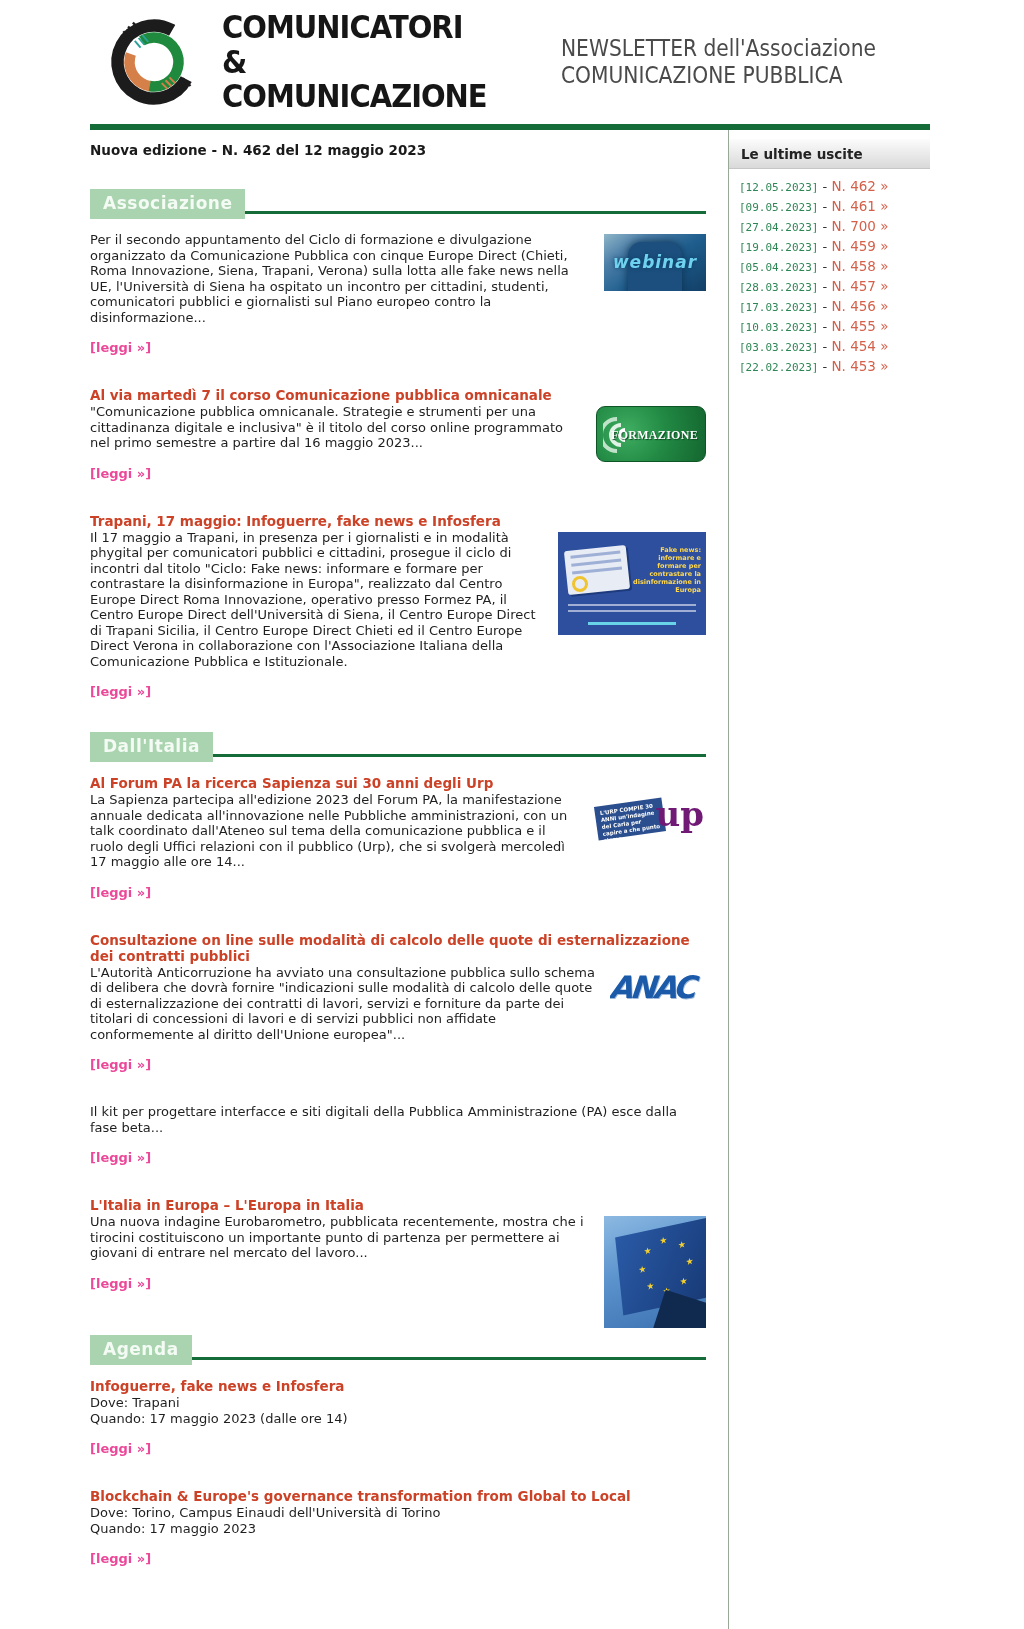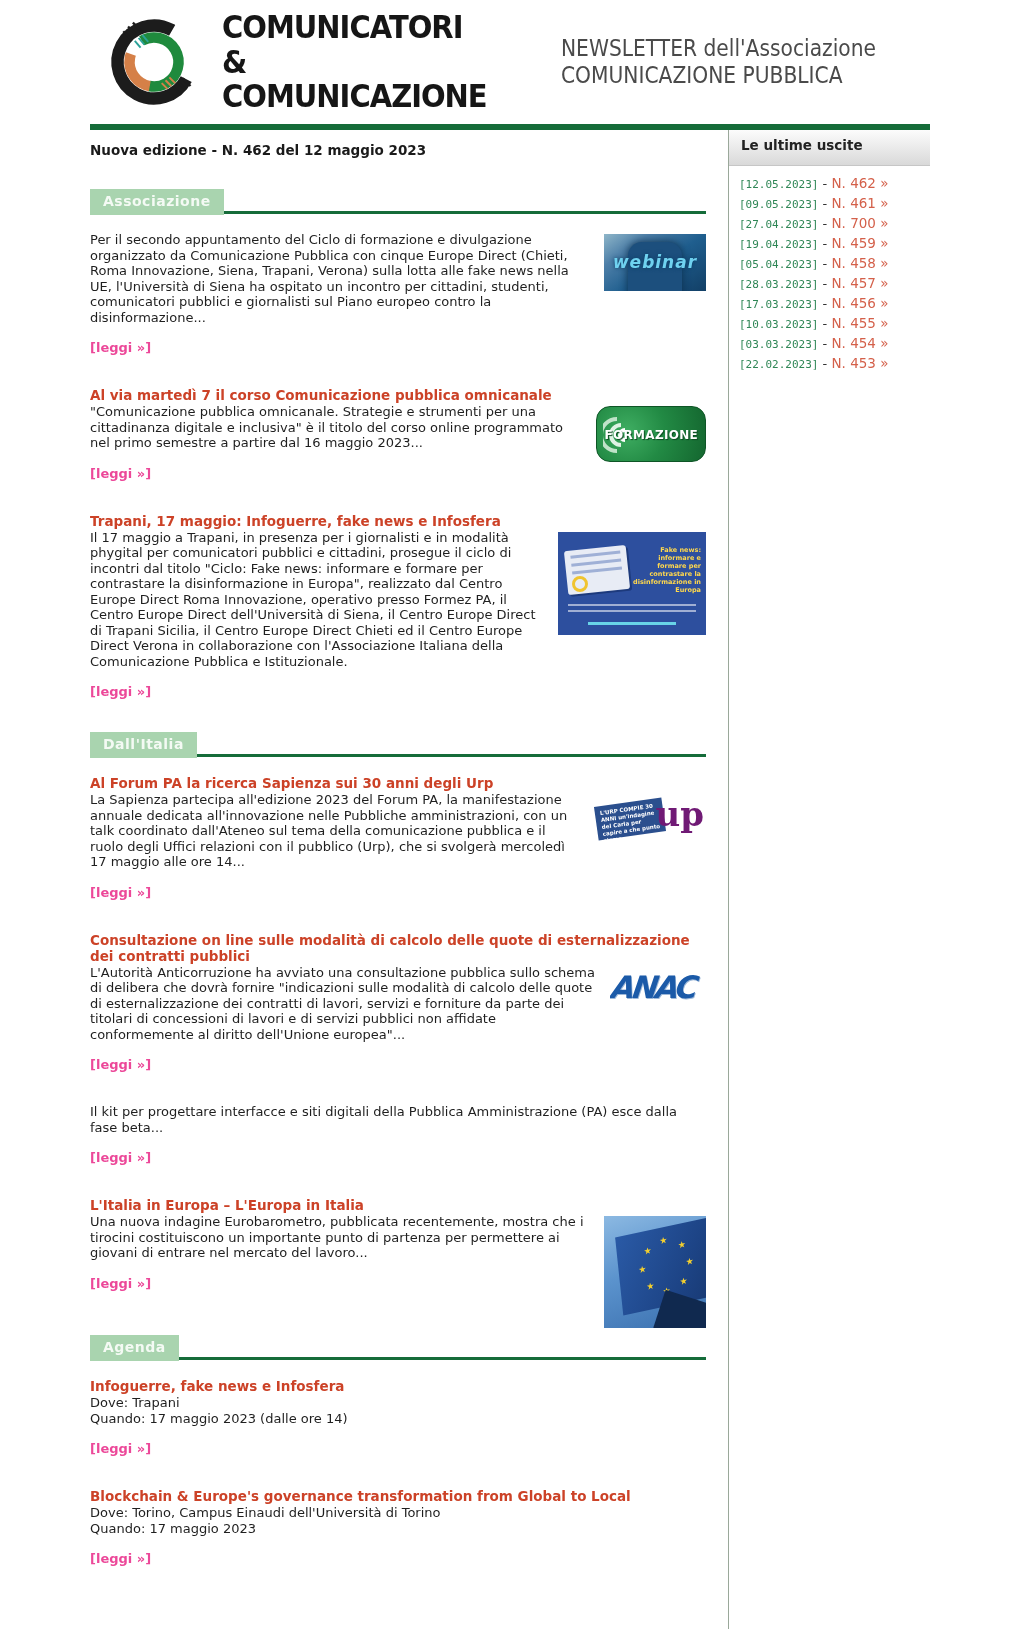--- a/index.html
+++ b/index.html
@@ -28,43 +28,43 @@
   .cols { display:flex; align-items:stretch; }
   .main { width:638px; padding:0 22px 80px 0; }
   .sidebar { width:202px; border-left:1px solid #9aa89a; }
 
   
   .edition { font-weight:bold; font-size:13.5px; color:#1a1a1a; margin:12px 0 15px; }
 
   .section-hdr { clear:both; border-bottom:3px solid #156c39; margin:30px 0 18px; height:26px; }
   .section-hdr:first-of-type { margin-top:0; }
   .section-hdr span { position:relative; top:1px; display:inline-block;
-    background:#a9d4af; color:#f4faf4; font-weight:bold; font-size:14px;
+    background:#a9d4af; color:#f4faf4; font-weight:bold; font-size:17px;
     padding:4px 13px 6px; letter-spacing:0.5px; }
 
   .article { clear:both; margin-bottom:32px; }
   .art-title { color:#cc4227; font-weight:bold; font-size:13.5px; line-height:16px; margin-bottom:1px; }
   .art-body { line-height:15.5px; white-space:pre-line; }
   .leggi { display:inline-block; color:#ec4899; font-weight:bold; margin-top:15px; cursor:pointer; text-decoration:none; }
 
   .thumb { float:right; margin:2px 0 6px 14px; overflow:hidden; position:relative; }
 
   
   .t-webinar { width:102px; height:57px;
     background:linear-gradient(145deg,#8fb6c9 0%,#4d7fa8 25%,#1f5e8e 55%,#123f66 100%); }
   .t-webinar .person { position:absolute; left:24px; top:8px; width:54px; height:60px;
     background:#1c4f7d; border-radius:14px 14px 0 0; box-shadow:0 0 8px #0d2f4e; }
   .t-webinar .wtext { position:absolute; left:0; right:0; top:18px; text-align:center;
     color:#6fd2f0; font-weight:bold; font-size:17px; letter-spacing:1px;
     text-shadow:0 0 4px #0a3d63; font-style:italic; }
 
   
-  .t-formazione { width:110px; height:56px; border-radius:14px;
+  .t-formazione { width:110px; height:56px; border-radius:9px;
     background:radial-gradient(circle at 28% 45%, #3fae62 0%, #228a44 45%, #14662f 100%);
-    border:1px solid #0e5526; }
+    border:1px solid #0e5526;font-family:Liberation Serif, serif; }
   .t-formazione .arcs { position:absolute; left:6px; top:6px; }
   .t-formazione .ftext { position:absolute; right:7px; top:21px; color:#ffffff;
     font-weight:bold; font-size:12px; letter-spacing:0.3px; text-shadow:1px 1px 1px #0c4a20; }
 
   
   .t-poster { width:148px; height:103px; background:#2d4f9e; padding:5px; }
   .t-poster .doc { position:absolute; left:8px; top:16px; width:62px; height:44px;
     background:#e8ecf5; transform:rotate(-6deg); border-radius:3px; box-shadow:2px 2px 0 #1d3a7c; }
   .t-poster .doc i { display:block; height:3px; background:#9fb0d6; margin:5px 6px 0; }
   .t-poster .lens { position:absolute; left:14px; top:44px; width:16px; height:16px;
@@ -93,21 +93,21 @@
   .t-eu { width:102px; height:112px; background:linear-gradient(160deg,#8cb9e2 0%,#5b93cd 45%,#3a6fae 100%); }
   .t-eu .flag { position:absolute; left:14px; top:10px; width:110px; height:78px;
     background:linear-gradient(120deg,#2a5aa6 0%,#1d4486 60%,#16356b 100%);
     transform:rotate(-12deg) skewX(-6deg); }
   .t-eu .flag b { position:absolute; color:#f3cf2f; font-size:9px; font-weight:normal; }
   .t-eu .flag2 { position:absolute; right:-12px; bottom:-10px; width:60px; height:40px;
     background:#10294f; transform:rotate(18deg); }
 
   
   .sb-hdr { background:linear-gradient(#fcfcfc,#d9d9d9); border-bottom:1px solid #c6c6c6;
-    font-weight:bold; font-size:13.5px; color:#222; padding:7px 12px 12px; }
+    font-weight:bold; font-size:13.5px; color:#222; padding:7px 12px 6px;margin-top:9px; }
   .sb-list { padding:8px 10px; }
   .sb-item { line-height:19px; white-space:nowrap; }
   .sb-date { font-family:"DejaVu Sans Mono","Liberation Mono",monospace;
     font-size:11px; color:#2e8655; }
   .sb-sep { color:#333; }
   .sb-num { color:#d4604a; font-size:13.5px; cursor:pointer; text-decoration:none;text-align:center; }
 </style>
 </head>
 <body>
 

